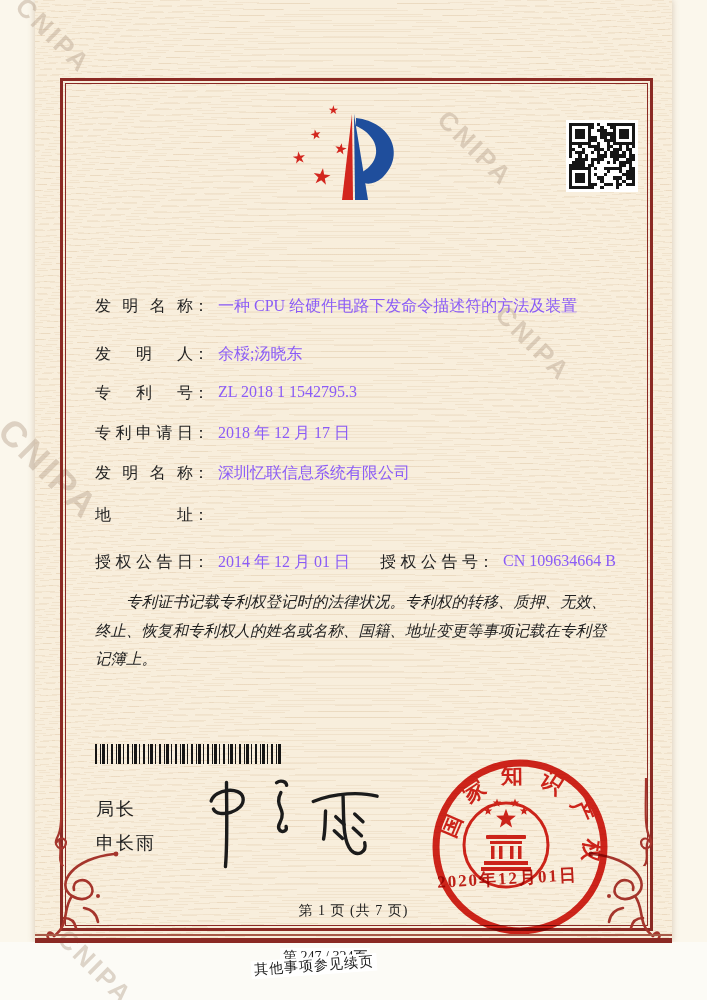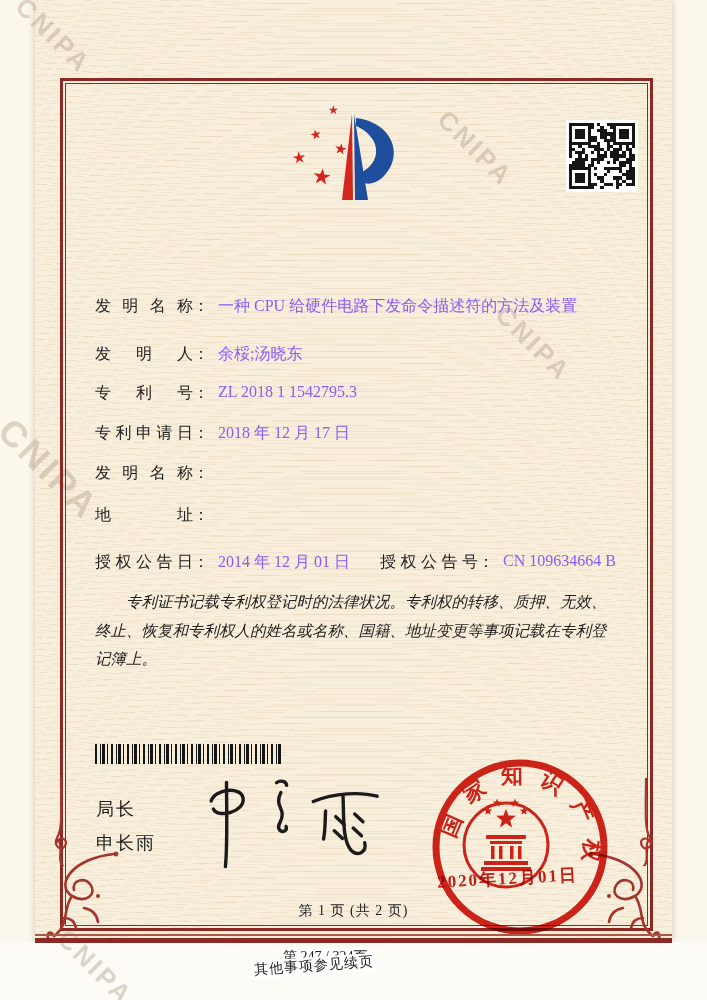--- a/index.html
+++ b/index.html
@@ -586,20 +586,21 @@
     <span class="fvalue">ZL 2018 1 1542795.3</span>
   </div>
   <div class="row" style="top:423px;">
     <span class="flabel">专利申请日</span>
       <span class="fcolon">：</span>
     <span class="fvalue">2018 年 12 月 17 日</span>
   </div>
   <div class="row" style="top:463px;">
     <span class="flabel">发明名称</span>
       <span class="fcolon">：</span>
+    <span class="fvalue">深圳忆联信息系统有限公司</span>
   </div>
   <div class="row" style="top:505px;">
     <span class="flabel">地址</span>
       <span class="fcolon">：</span>
   </div>
   <div class="row" style="top:552px;">
     <span class="flabel">授权公告日</span>
       <span class="fcolon">：</span>
     <span class="fvalue">2014 年 12 月 01 日</span>
     <span class="pair2">
@@ -656,21 +657,21 @@
         <rect x="59" y="104" width="44" height="4"></rect>
         <rect x="56" y="110" width="50" height="4"></rect>
       </g>
     </g>
     <text font-size="22" font-weight="bold" fill="#d3261e" letter-spacing="15" font-family="Liberation Serif, DejaVu Serif, serif">
       <textPath href="#sealTextArc" startOffset="30">国家知识产权局</textPath>
     </text>
   </svg>
   <div class="seal-date">2020年12月01日</div>
 
-  <div class="pageno">第 1 页 (共 2 页)</div>
+  <div class="pageno">第 1 页 (共 7 页)</div>
 
   <div class="edge-thin"></div>
   <div class="edge-thick"></div>
 
   <div class="cont-no">第 247 / 324页</div>
   <div class="cont-note">其他事项参见续页</div>
 
 </div>
 
 </body></html>

